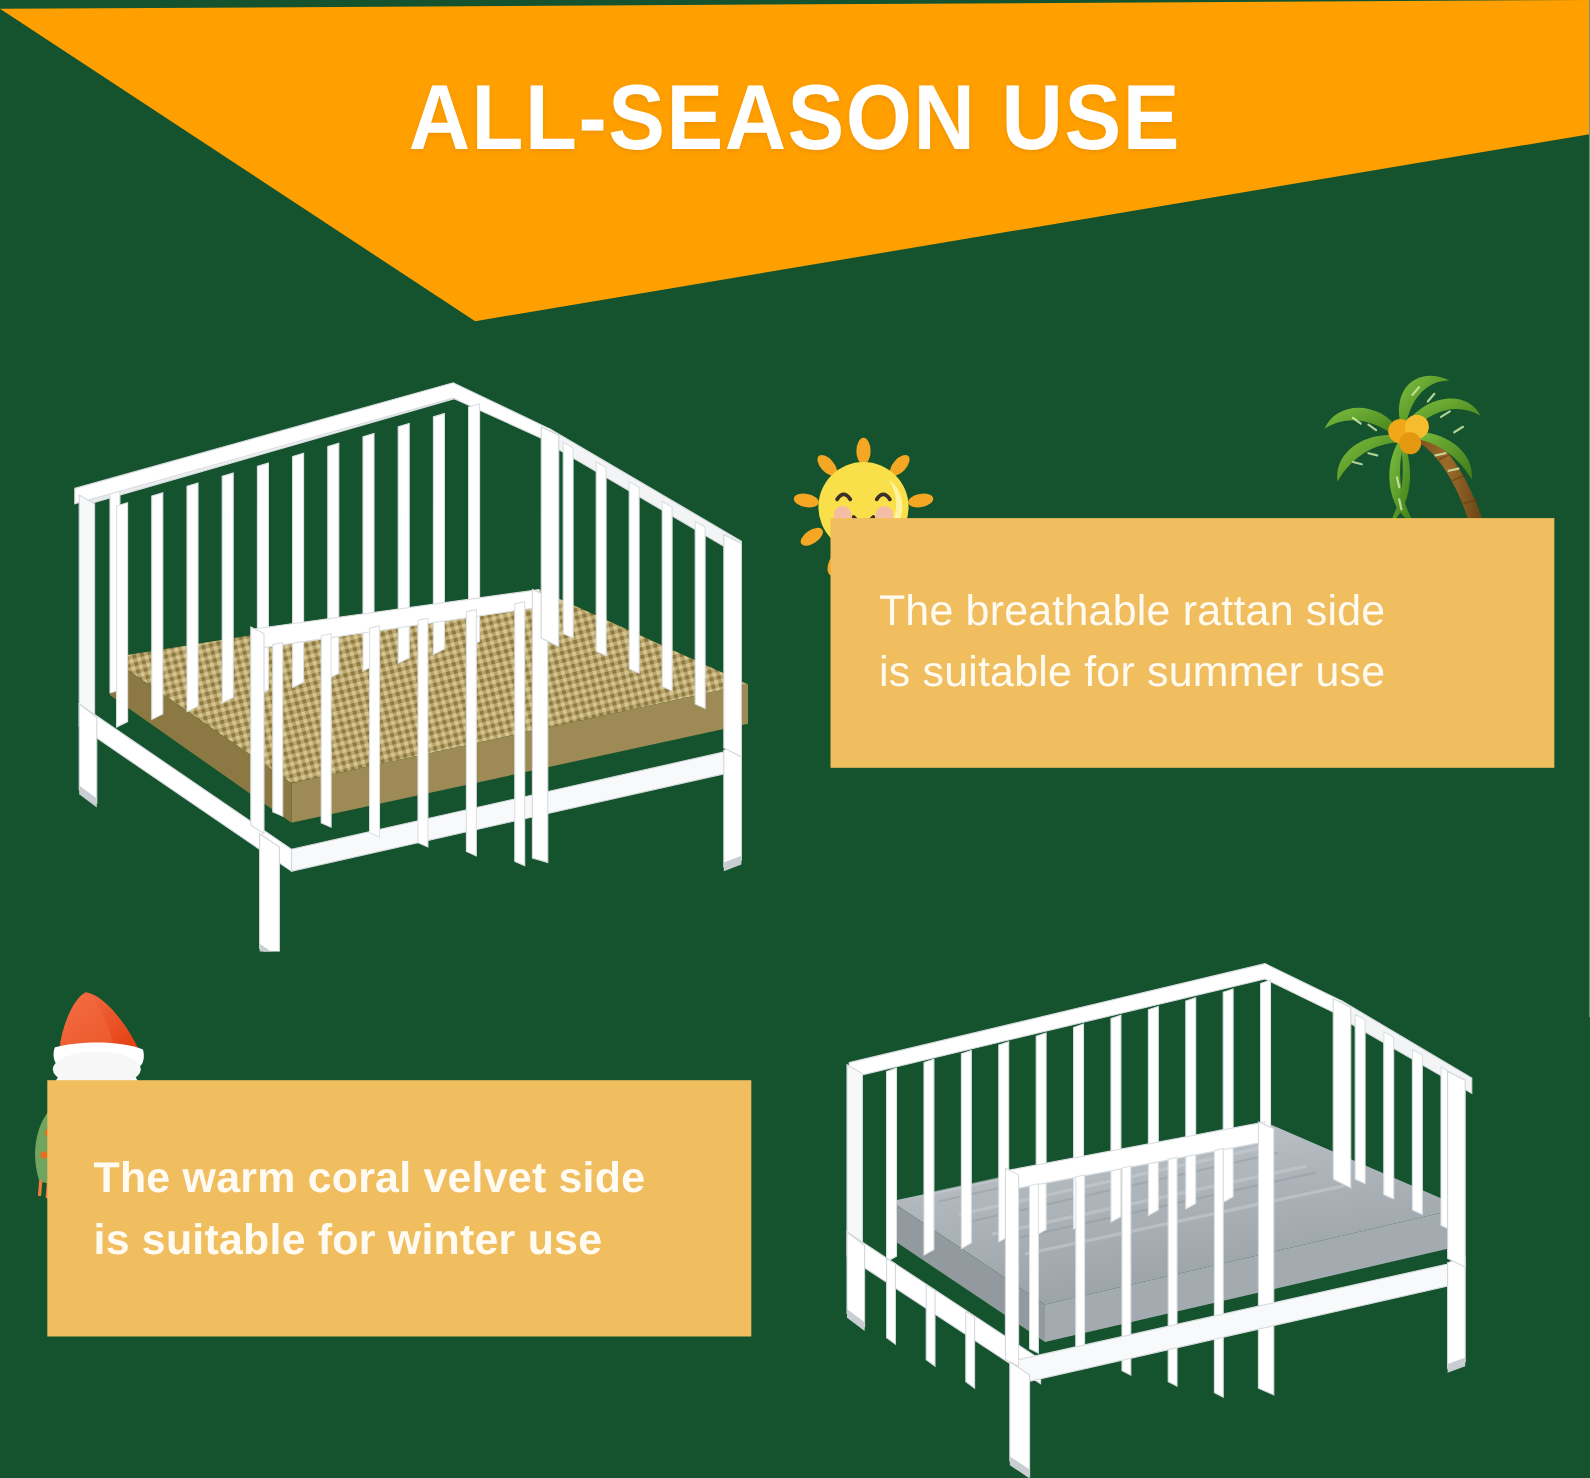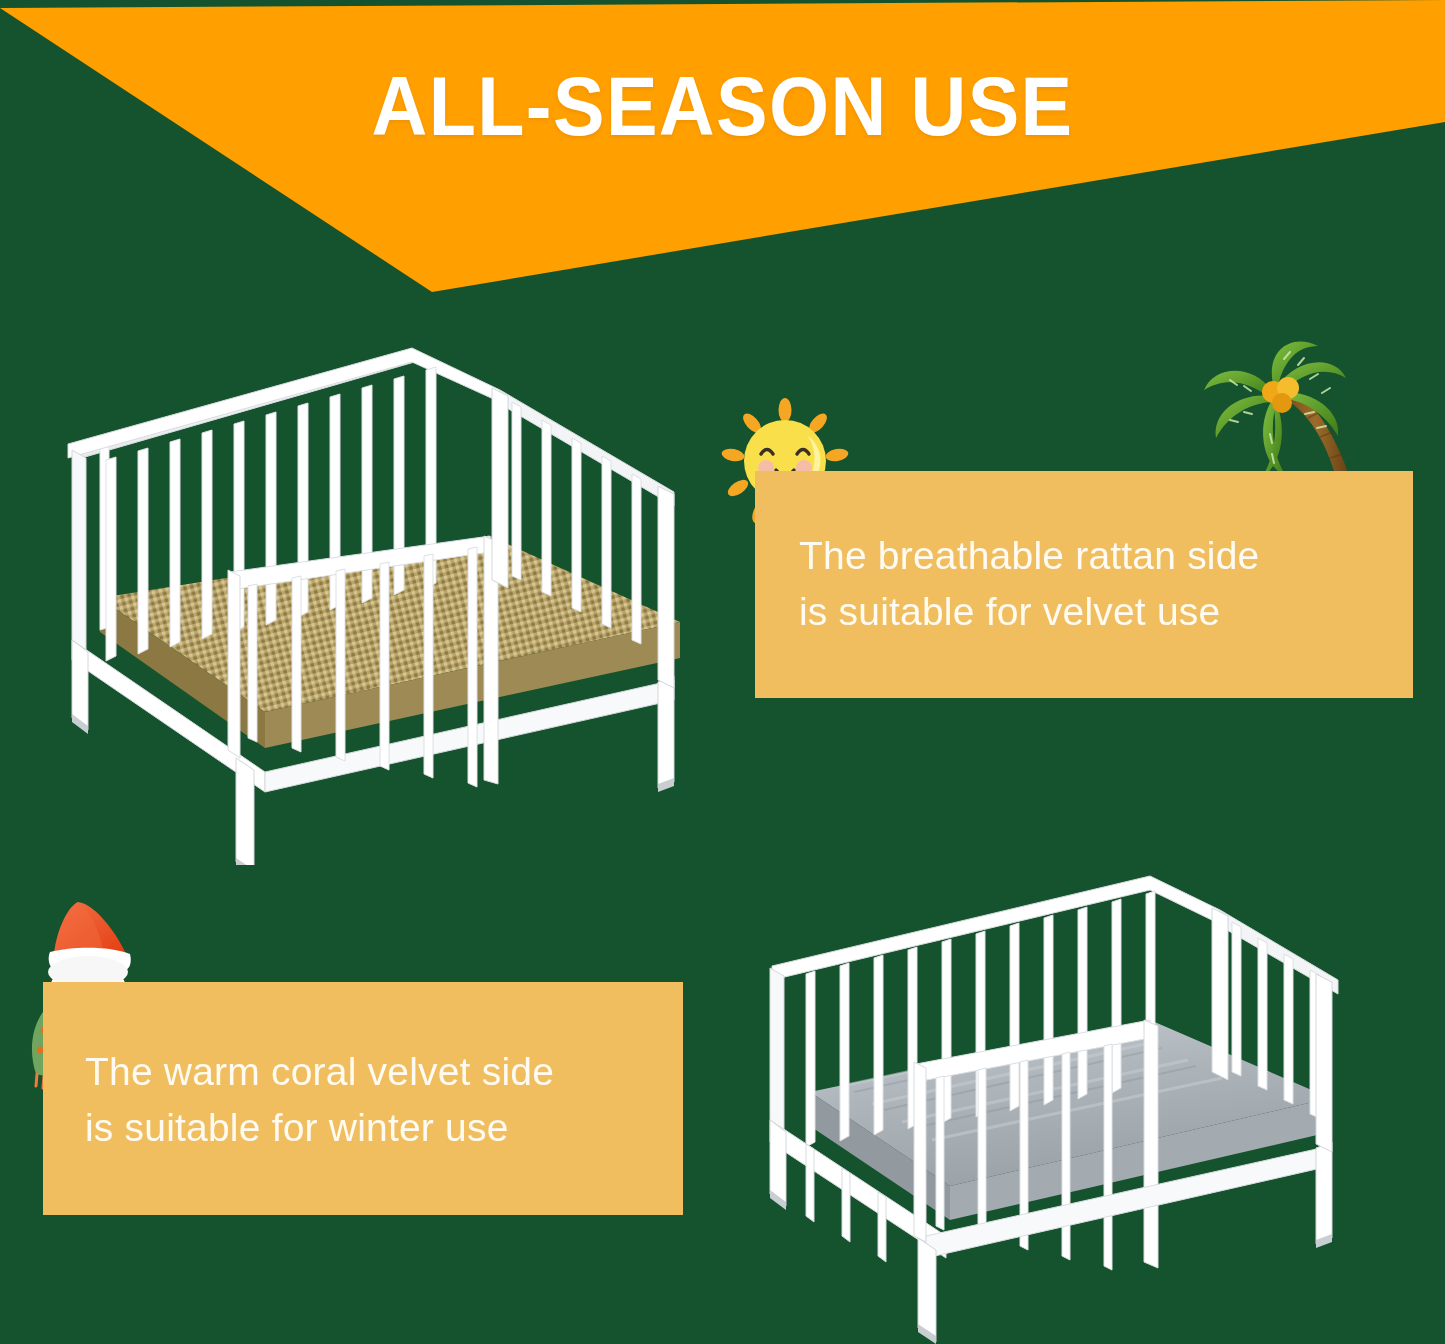--- a/index.html
+++ b/index.html
@@ -42,21 +42,21 @@
     color:#FFFBF2;
     font-size:39px;
     line-height:56px;
     font-family:"Liberation Sans", sans-serif;
     letter-spacing:.2px;
   }
   .caption-box .line{display:block;white-space:nowrap;}
   #summer-caption{left:755px;top:471px;width:658px;height:227px;}
   #summer-caption .caption-text{position:absolute;left:44px;top:57px;}
   #winter-caption{left:43px;top:982px;width:640px;height:233px;}
-  #winter-caption .caption-text{position:absolute;left:42px;top:62px;}
+  #winter-caption .caption-text{position:absolute;left:42px;top:62px;font-weight:bold;}
 
   
   .bed{position:absolute;}
   .bed svg{display:block;}
 
   
   #sun-icon{position:absolute;left:716px;top:392px;width:140px;height:150px;}
   
   #palm-icon{position:absolute;left:1178px;top:330px;width:205px;height:205px;}
   
@@ -234,21 +234,21 @@
         <circle cx="95" cy="62" r="11" fill="#F0A818"></circle>
         <circle cx="110" cy="58" r="11" fill="#F5BC2E"></circle>
         <circle cx="104" cy="73" r="10" fill="#E39810"></circle>
       </g>
     </svg>
   </div>
 
   <div class="caption-box" id="summer-caption">
     <div class="caption-text">
       <span class="line">The breathable rattan side</span>
-      <span class="line">is suitable for velvet use</span>
+      <span class="line">is suitable for summer use</span>
     </div>
   </div>
 
   <div id="snowman-icon">
     <svg width="135" height="205" viewBox="0 0 135 205" xmlns="http://www.w3.org/2000/svg">
       <defs>
         <linearGradient id="hatG" x1="0" y1="0" x2="1" y2="1">
           <stop offset="0" stop-color="#F4724A"></stop>
           <stop offset="1" stop-color="#E33E10"></stop>
         </linearGradient>

